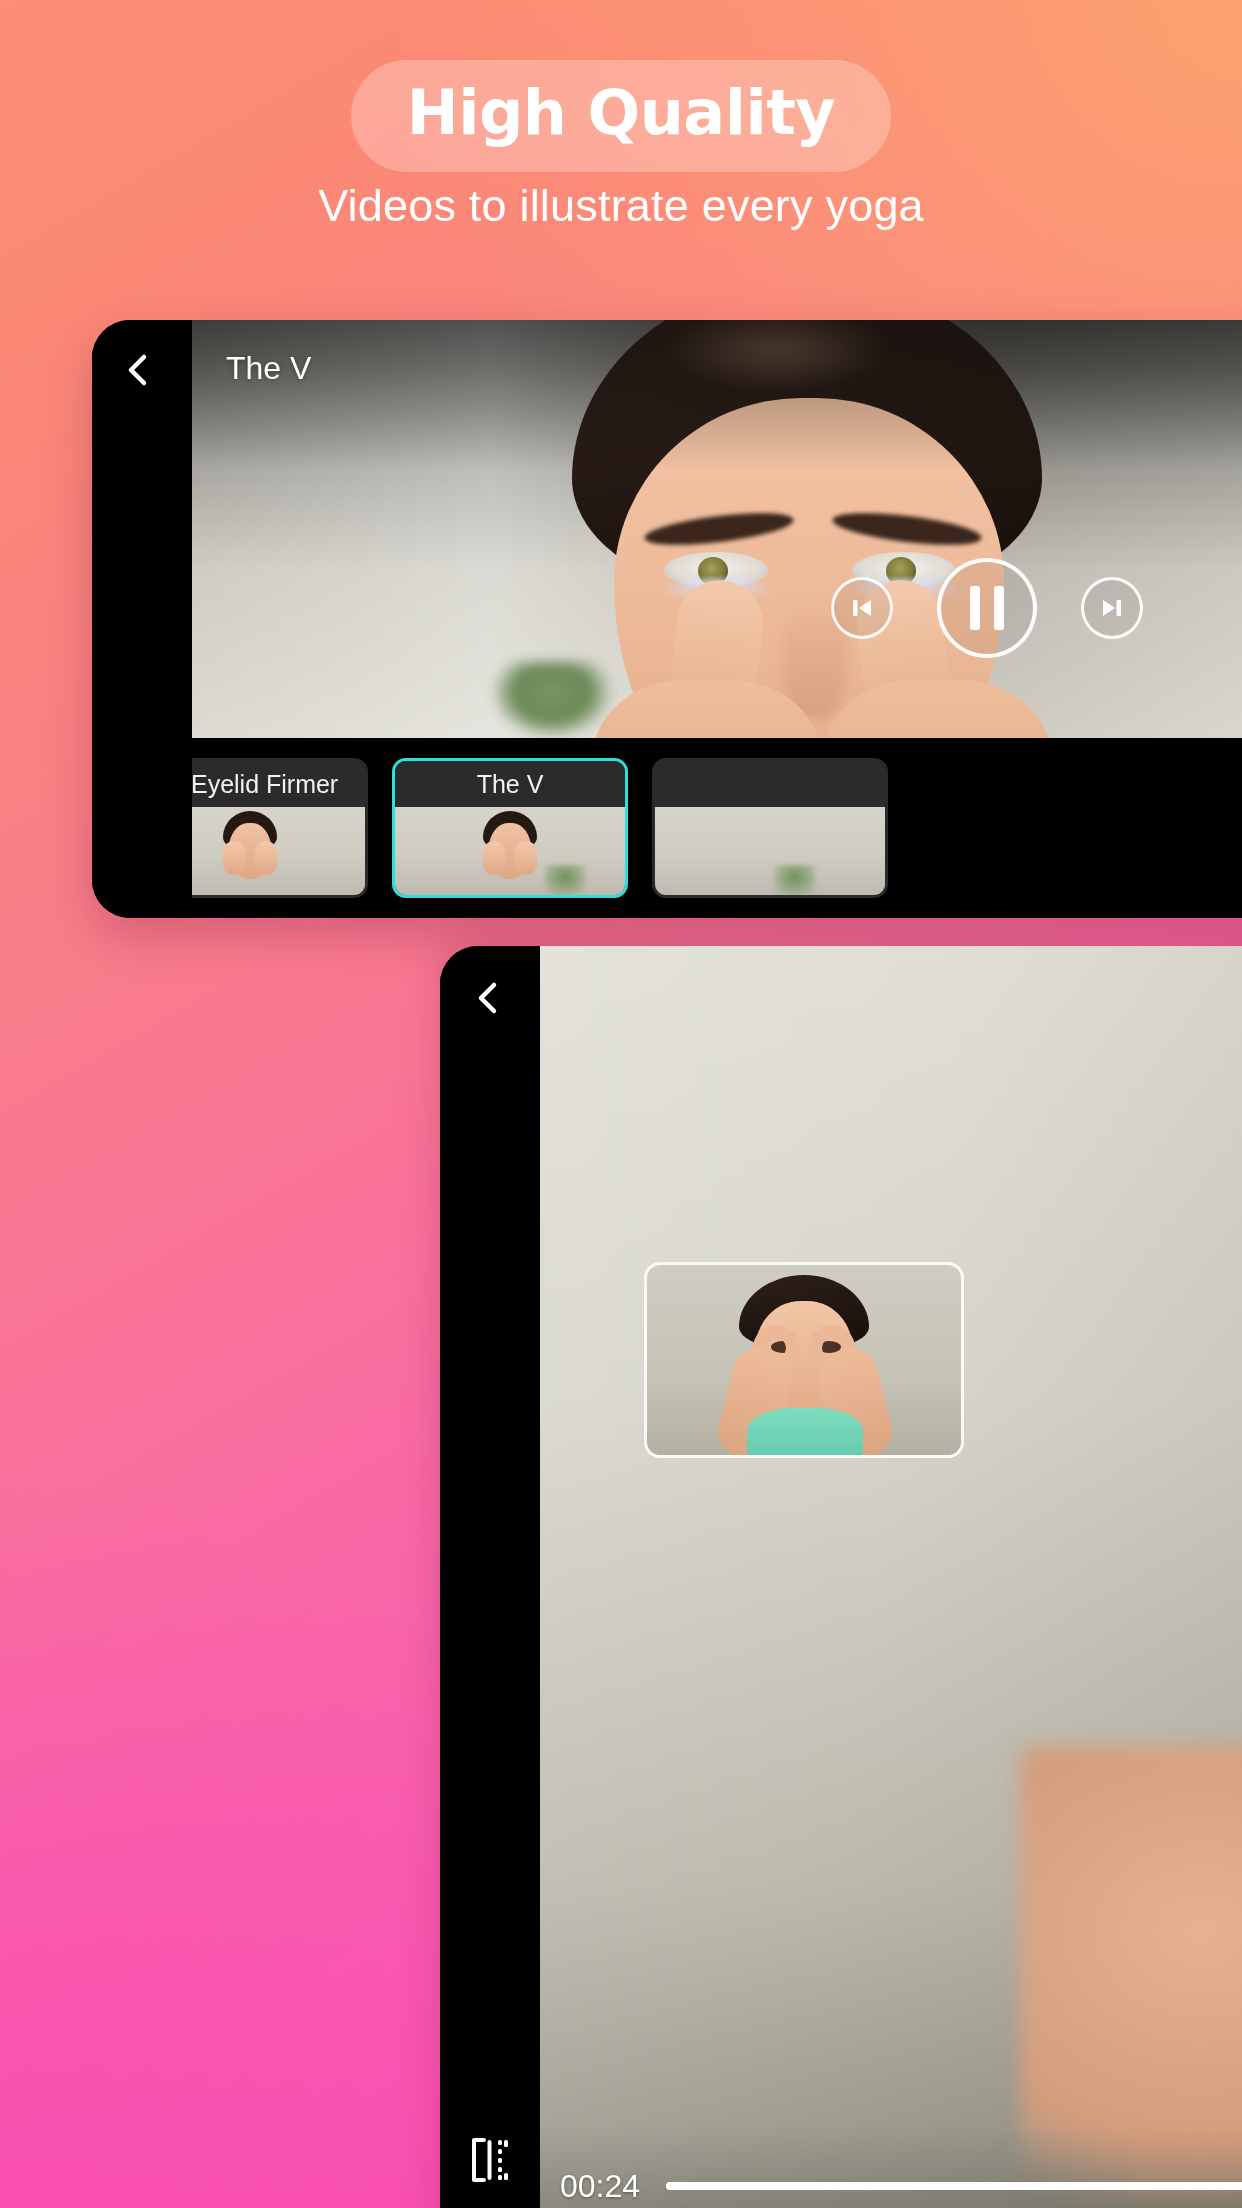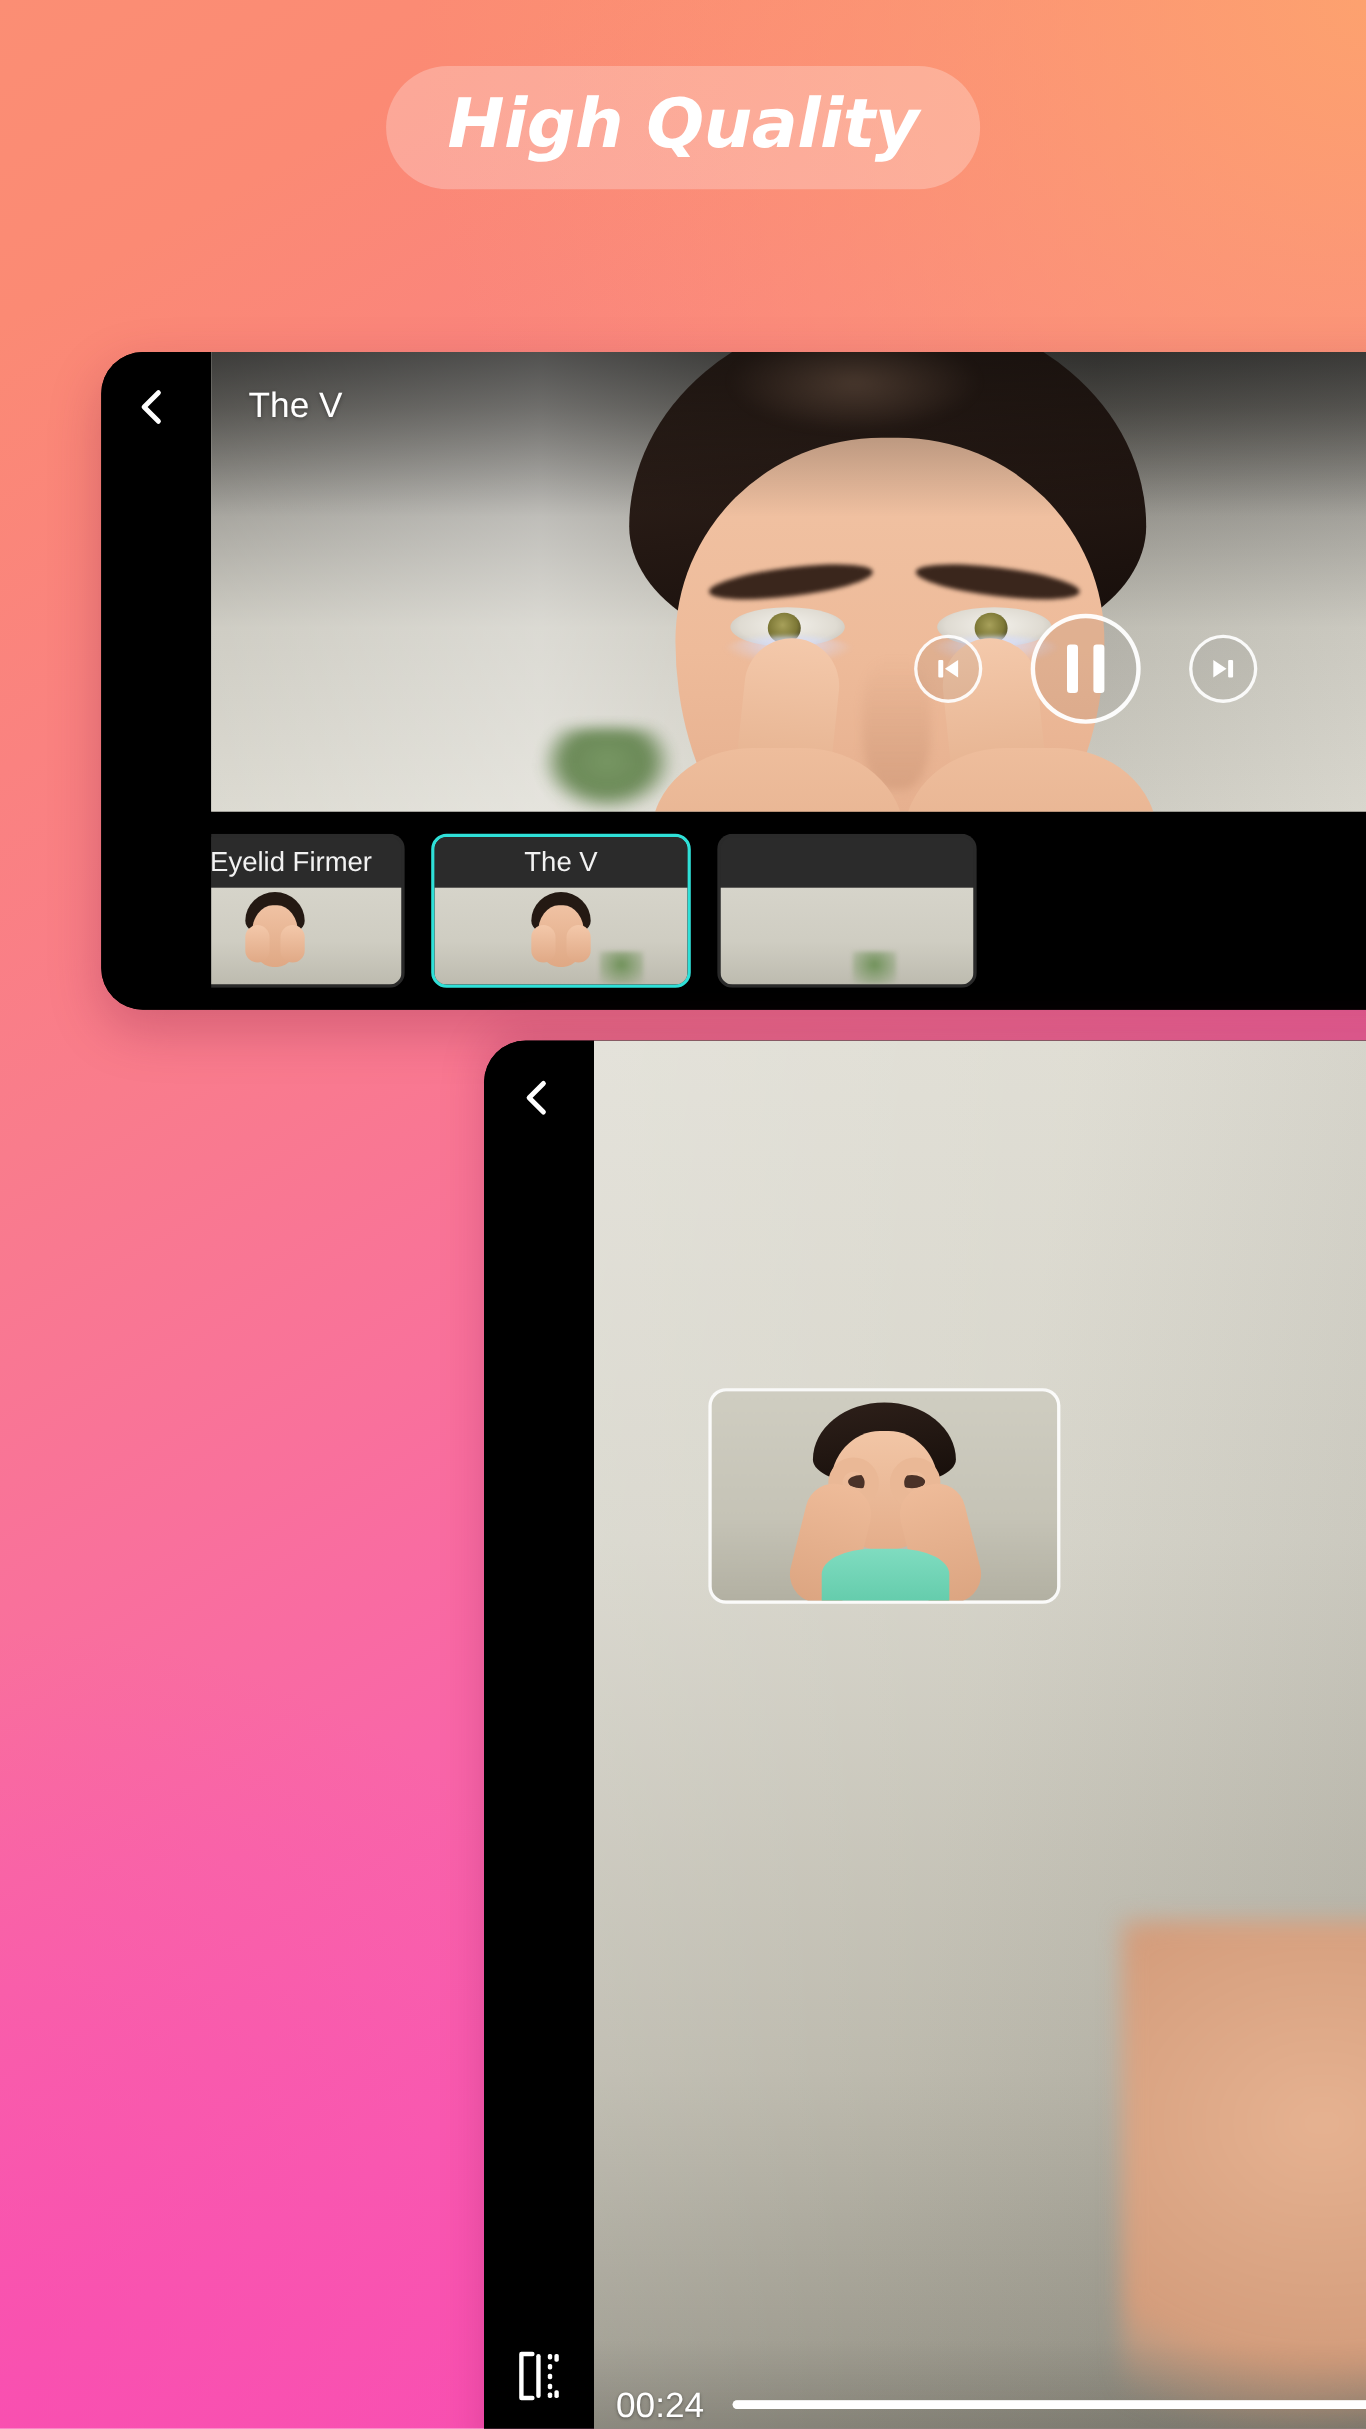--- a/index.html
+++ b/index.html
@@ -44,21 +44,20 @@
     position: absolute;
     top: 60px; left: 0; right: 0;
     text-align: center;
     z-index: 4;
   }
   .pill {
     display: inline-block;
     padding: 22px 56px 28px 56px;
     border-radius: 60px;
     background: rgba(255,255,255,0.26);
-    font-style: italic;
   }
   .pill-text {
     font-family: "DejaVu Sans", sans-serif;
     font-weight: bold;
     font-size: 62px;
     line-height: 1;
     letter-spacing: -0.5px;
     color: #ffffff;
   }
   .subtitle {
@@ -411,20 +410,21 @@
 </head>
 <body>
 
 <div id="stage">
 
   <div class="headline-wrap">
     <div class="pill">
       <span class="pill-text">High Quality</span>
     </div>
   </div>
+  <div class="subtitle">Videos to illustrate every yoga</div>
 
   <div class="phone-1">
 
     <div class="p1-railbar">
       <div class="back-chevron">
         <svg viewBox="0 0 40 40" aria-hidden="true">
           <path d="M26 7 L13 20 L26 33" fill="none" stroke="#ffffff" stroke-width="4.5" stroke-linecap="round" stroke-linejoin="round"></path>
         </svg>
       </div>
     </div>

